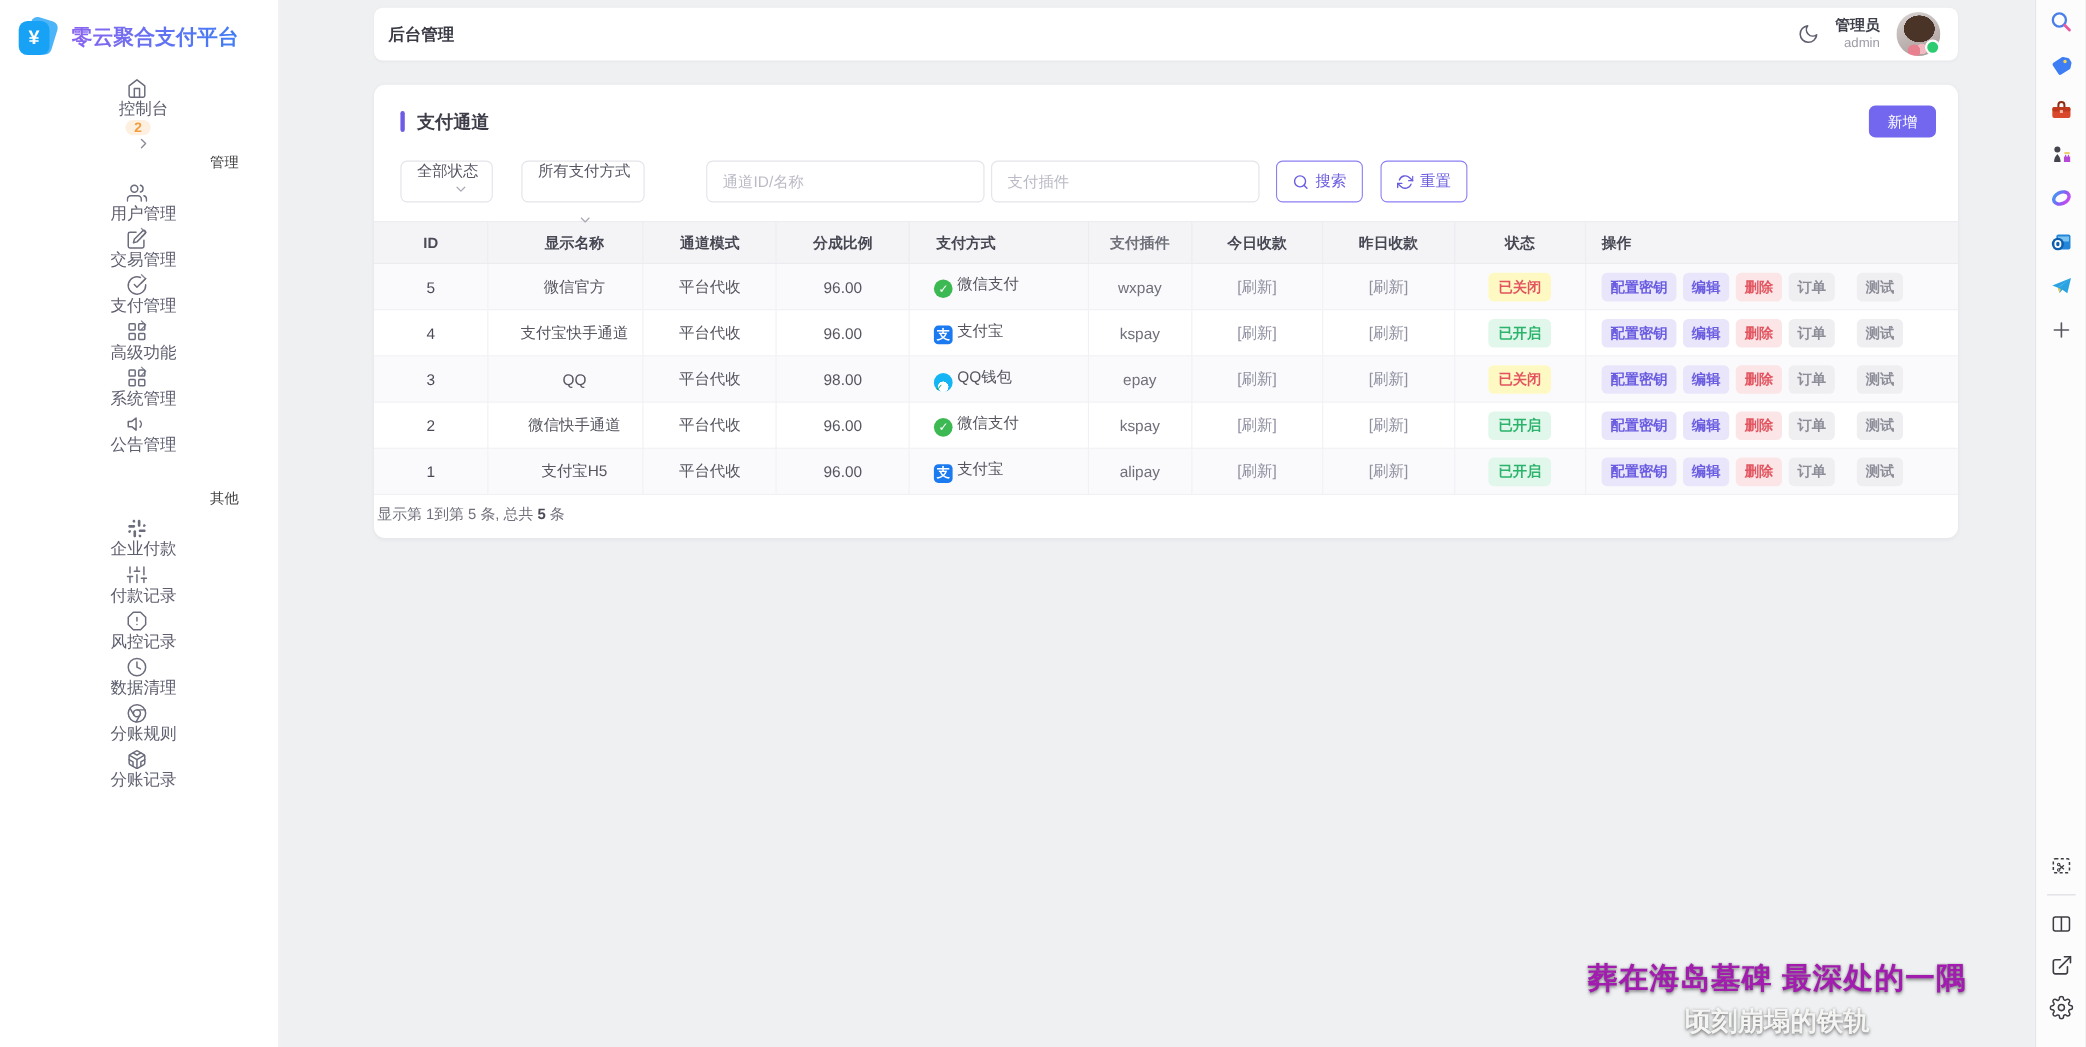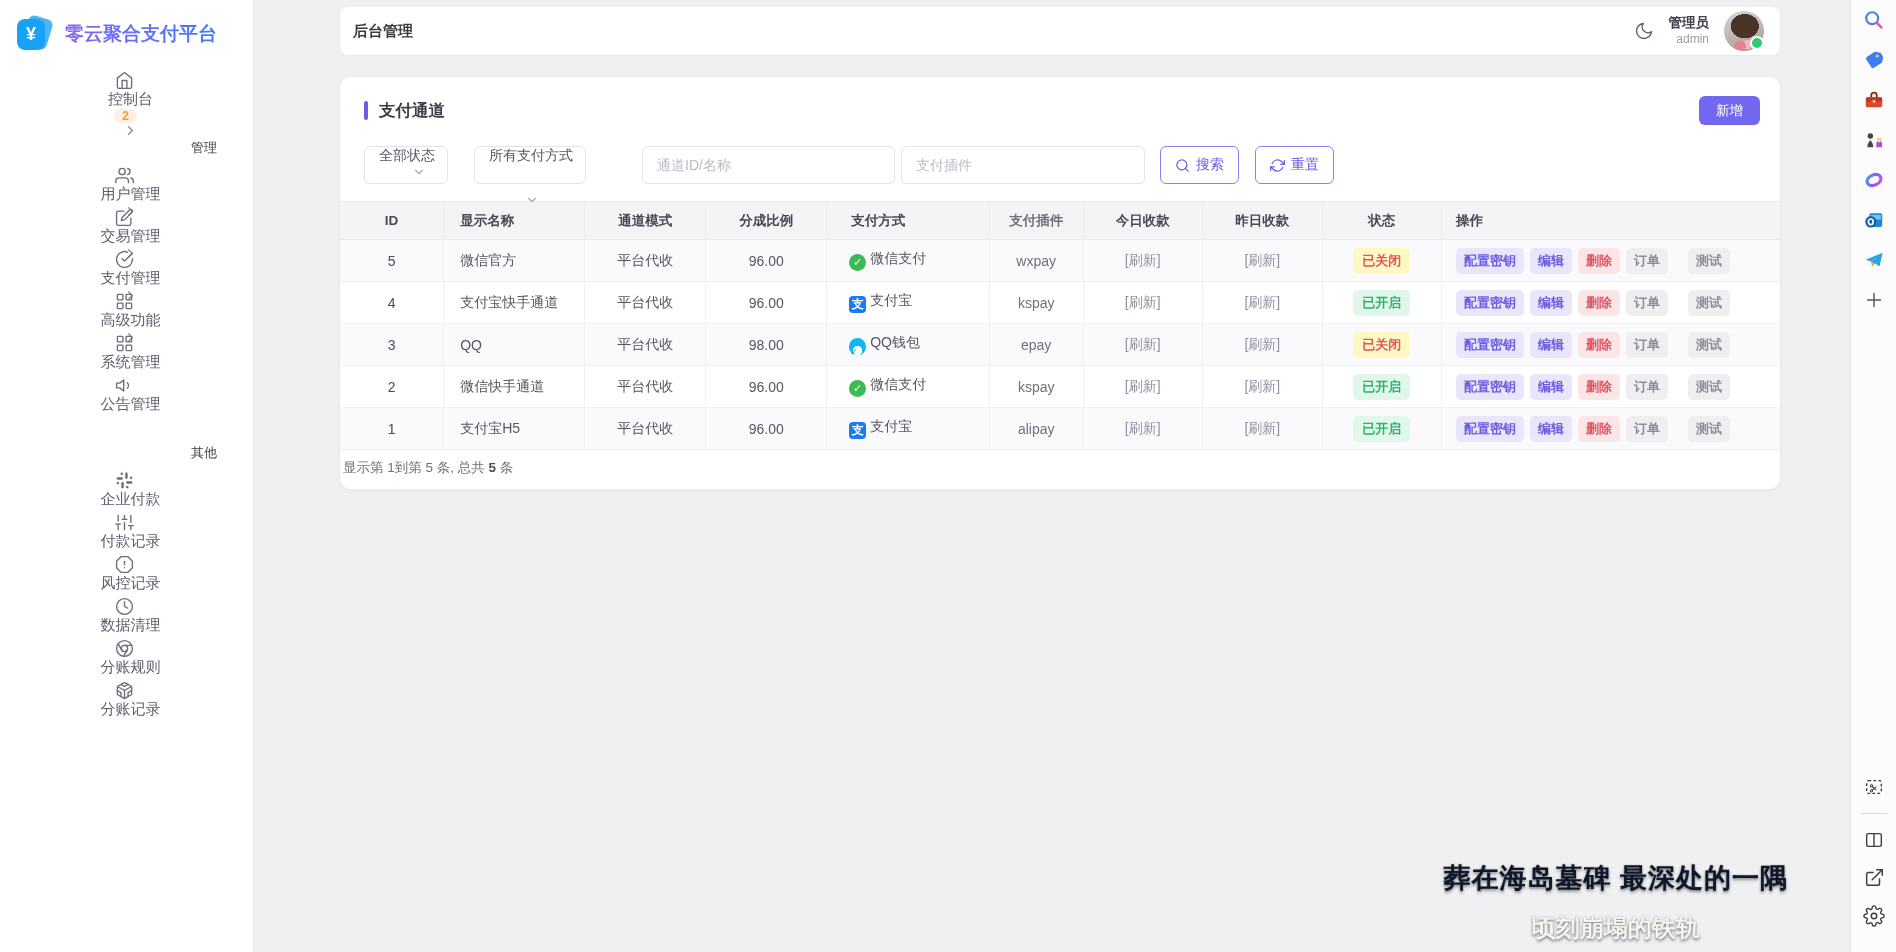--- a/index.html
+++ b/index.html
@@ -60,21 +60,21 @@
   .ml26 { margin-left:26px;gap:28px; } .ml56 { margin-left:56px; } .ml6 { margin-left:6px; } .ml15 { margin-left:15px; } .ml16 { margin-left:16px; }
 
   
   table { width:100%; border-collapse:collapse; font-size:14px; }
   thead th { background:#f4f4f7; height:38px; font-size:13.5px; color:#474853; font-weight:bold; border:1px solid #ebebf0; }
   tbody td { height:42px; border:1px solid #f1f1f5; color:#55565f; }
   th:first-child, td:first-child { border-left:none; }
   th:last-child, td:last-child { border-right:none; }
   tbody tr:nth-child(odd) { background:#fafafc; }
   .c-id { width:7.2%; text-align:center; color:#4a4b57; }
-  .c-name { width:9.8%; text-align:left; padding-left:16px; }
+  .c-name { width:9.8%; text-align:center; padding-left:16px; }
   .c-mode { width:8.4%; text-align:center; }
   .c-ratio { width:8.4%; text-align:center; }
   .c-method { width:11.3%; text-align:left; padding-left:22px; }
   .c-plugin { width:6.5%; text-align:center; color:#6f707a; }
   .c-refresh { width:8.3%; text-align:center; }
   .c-refresh a { color:#8f90a0; text-decoration:none; cursor:pointer; }
   .c-status { width:8.3%; text-align:center; }
   .c-actions { width:23.6%; text-align:left; padding-left:14px; }
   th.c-name { padding-left:16px; } th.c-method { padding-left:24px; } th.c-actions { padding-left:14px; }
   .pm-ico { width:17px; height:17px; margin-right:4px; display:inline-flex; align-items:center; justify-content:center; color:#fff; font-size:11px; font-weight:bold; vertical-align:-3px; }
@@ -90,22 +90,22 @@
   .action-badge { display:inline-block; border-radius:5px; padding:4px 8px; font-size:13px; font-weight:bold; margin-right:6px; cursor:pointer; }
   .ab-primary { background:#e9e6fb; color:#6a5ce0; }
   .ab-danger { background:#fbe5e7; color:#e25560; }
   .ab-muted { background:#efeff2; color:#8c8d98; }
   .action-badge.spaced { margin-left:14px; }
   .summary { padding:9px 3px 0; font-size:13.5px; color:#70717c; }
   .summary b { color:#4a4b55; }
 
   
   .subtitles { position:absolute; right:62px; bottom:8px; text-align:center; font-weight:bold; pointer-events:none; }
-  .sub-line1 { font-size:27px; color:#0f172a; letter-spacing:1px; text-shadow:0 2px 3px rgba(45,45,45,.5), 0 0 2px rgba(0,0,0,.25); }
-  .sub-line2 { font-size:24px; color:#f4f4f2; margin-top:16px; text-shadow:0 2px 3px rgba(45,45,45,.5), 0 0 2px rgba(0,0,0,.25); }
+  .sub-line1 { font-size:27px; color:#a21caf; letter-spacing:1px; text-shadow:0 2px 3px rgba(45,45,45,.5), 0 0 2px rgba(0,0,0,.25); }
+  .sub-line2 { font-size:24px; color:#f4f4f2; margin-top:5px; text-shadow:0 2px 3px rgba(45,45,45,.5), 0 0 2px rgba(0,0,0,.25); }
 
   
   .ext-strip { position:absolute; right:0; top:0; bottom:0; width:46px; background:#fcfcfd; border-left:1px solid #e6e6ea; display:flex; flex-direction:column; align-items:center; padding-top:8px; z-index:3; }
   .strip-icon { width:24px; height:24px; margin-bottom:16px; display:flex; align-items:center; justify-content:center; cursor:pointer; }
   .strip-icon svg { width:22px; height:22px; }
   .strip-bottom { position:absolute; bottom:10px; left:0; right:0; display:flex; flex-direction:column; align-items:center; }
   .strip-bottom .strip-icon { margin-bottom:14px; }
   .strip-divider { width:26px; height:1px; background:#d9d9de; margin-bottom:14px; }
 </style>
 </head>

